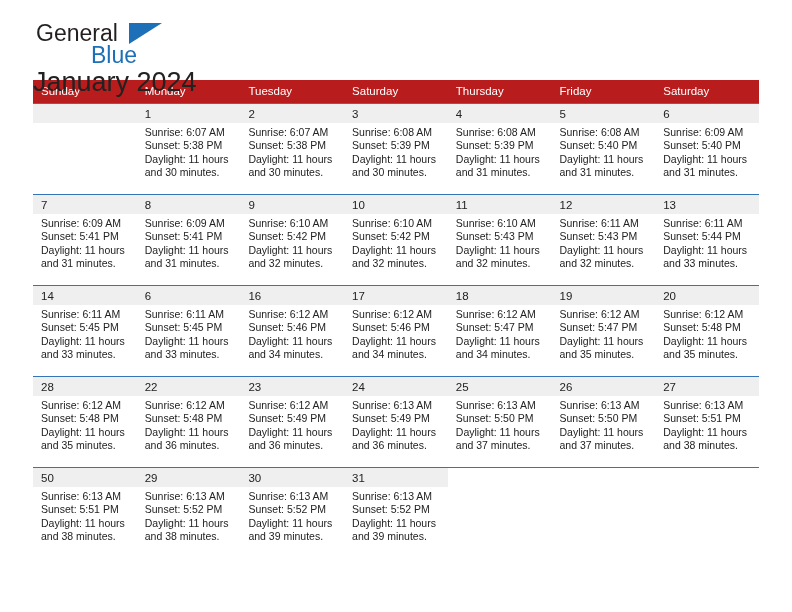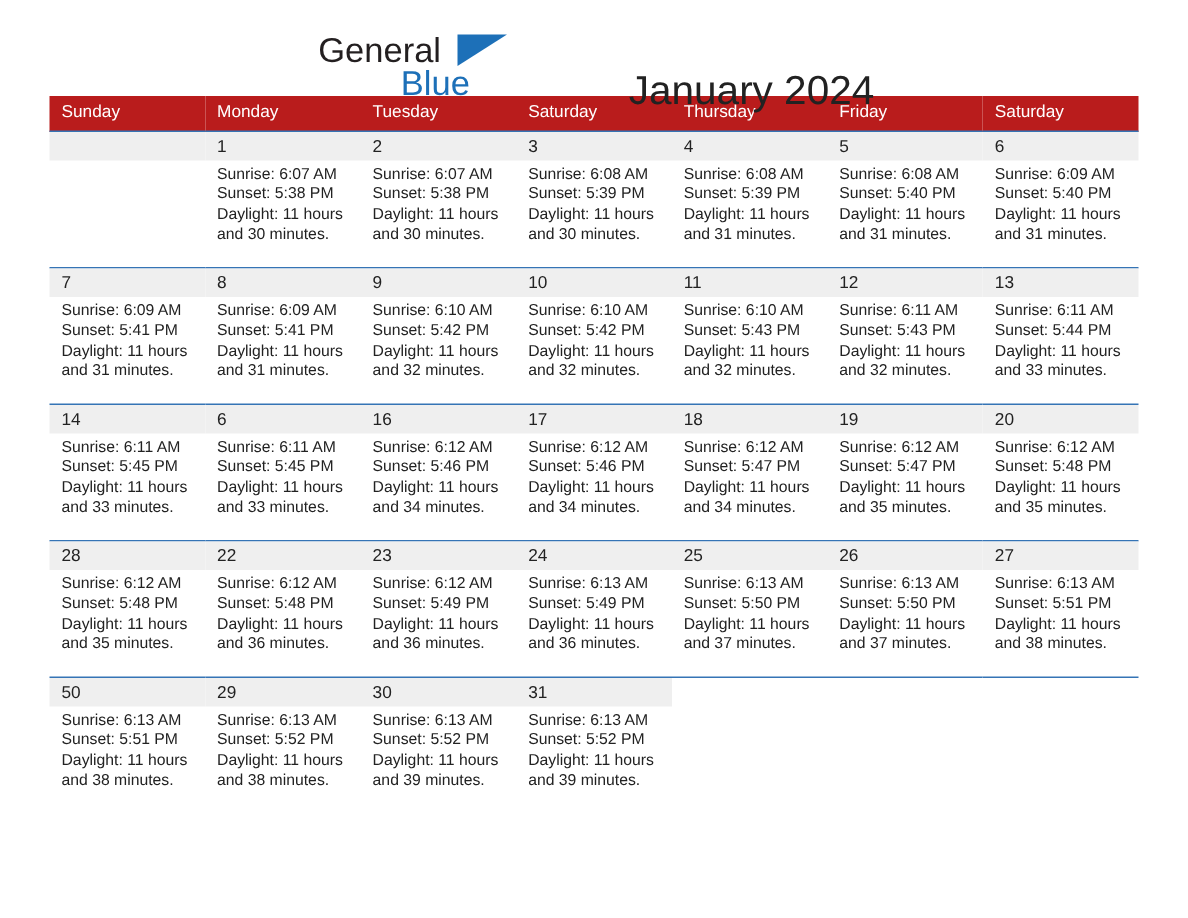--- a/index.html
+++ b/index.html
@@ -18,24 +18,25 @@
     position: relative;
     width: 792px;
     height: 612px;
     box-sizing: border-box;
     padding: 0 33px;
   }
 
   
   .masthead {
     position: relative;
-    height: 64px;
+    height: 80px;
     display: flex;
     align-items: flex-start;
-    justify-content: center;
+    justify-content: space-between;
+    flex-direction: column;
   }
   .brand {
     position: relative;
     margin-top: 22px;
     width: 210px;
     height: 48px;
   }
   .brand-general {
     position: absolute;
     left: 3px;

